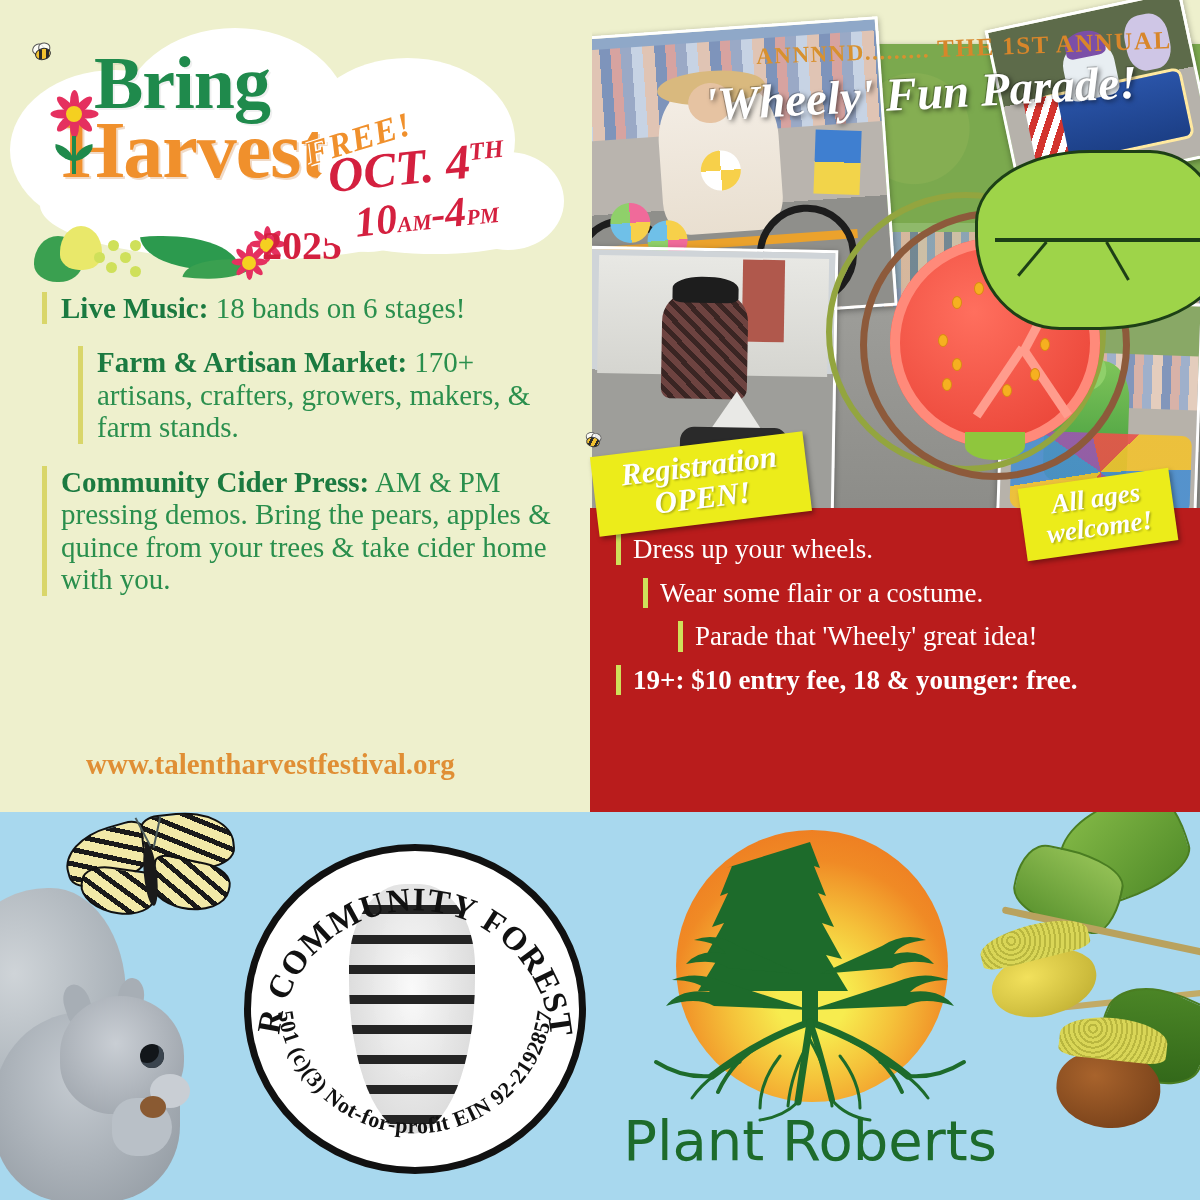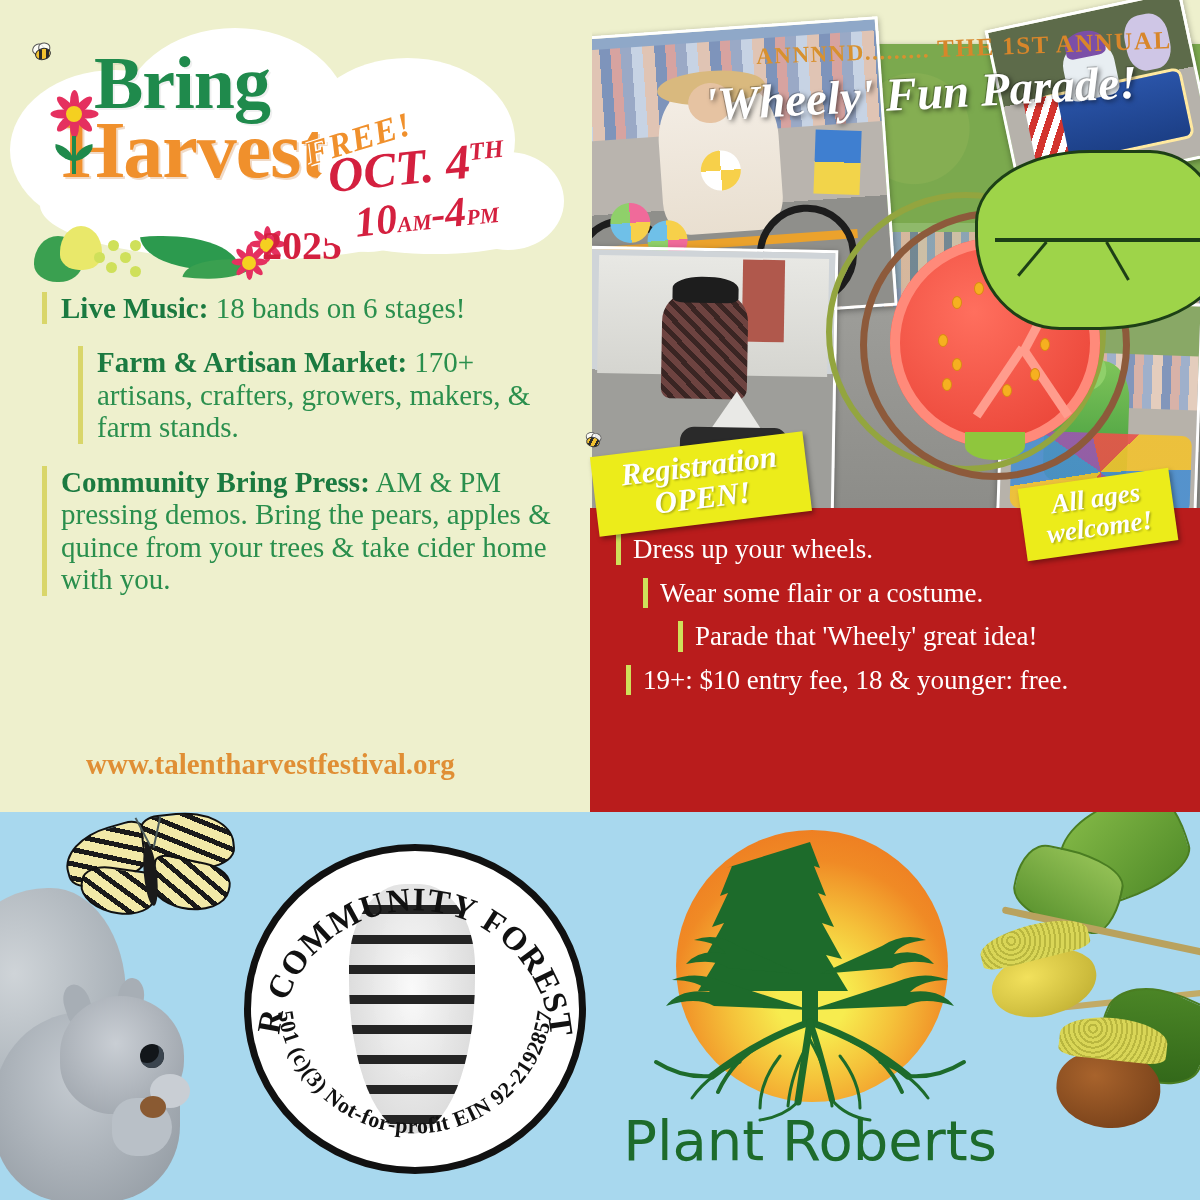--- a/index.html
+++ b/index.html
@@ -223,21 +223,21 @@
     font-style:italic; color:#fff; transform:rotate(-3deg); white-space:nowrap;
     text-shadow:2px 2px 5px rgba(0,0,0,.55), -1px -1px 0 rgba(0,0,0,.25);}
 
   
   #green-panel{ position:absolute; left:590px; top:508px; width:610px; height:304px;
     background:#b91c1c; z-index:7;}
   #parade-list{ position:absolute; left:26px; top:26px; width:564px;}
   .g-item{ position:relative; padding-left:12px; border-left:5px solid #cfe05a;
     color:#fff; font-size:27px; line-height:1.13; margin-bottom:13px;}
   .g-item.i1{ margin-left:27px;} .g-item.i2{ margin-left:62px;}
-  .g-item.i3{ margin-left:62px;} .g-item.i4{ margin-left:10px;}
+  .g-item.i3{ margin-left:62px;} .g-item.i4{ margin-left:0;font-weight:bold;}
 
   
   .sticker{ position:absolute; background:#ecec1a; color:#fff; font-weight:bold;
     font-style:italic; text-align:center; z-index:9;
     box-shadow:2px 3px 5px rgba(0,0,0,.35);
     text-shadow:1.5px 1.5px 2px rgba(0,0,0,.25);}
   #sticker-reg{ left:594px; top:444px; width:214px; padding:6px 10px 10px; font-size:31px;
     line-height:1.04; transform:rotate(-7deg);}
   #sticker-ages{ left:1022px; top:478px; width:152px; padding:6px 8px 10px; font-size:27px;
     line-height:1.06; transform:rotate(-8deg);}
@@ -514,21 +514,21 @@
     </div>
 
     <div id="info-list">
       <div class="info-item">
         <b>Live Music:</b><span> 18 bands on 6 stages!</span>
       </div>
       <div class="info-item ind1">
         <b>Farm &amp; Artisan Market:</b><span> 170+ artisans, crafters, growers, makers,  &amp; farm stands.</span>
       </div>
       <div class="info-item">
-        <b>Community Bring Press:</b><span> AM &amp; PM pressing demos. Bring the pears, apples &amp; quince from your trees &amp; take cider home with you.</span>
+        <b>Community Cider Press:</b><span> AM &amp; PM pressing demos. Bring the pears, apples &amp; quince from your trees &amp; take cider home with you.</span>
       </div>
     </div>
 
     <div id="website">www.talentharvestfestival.org</div>
   </div>
 
   <div id="green-panel">
     <div id="parade-list">
       <div class="g-item i0">Dress up your wheels.</div>
       <div class="g-item i1">Wear some flair or a costume.</div>

